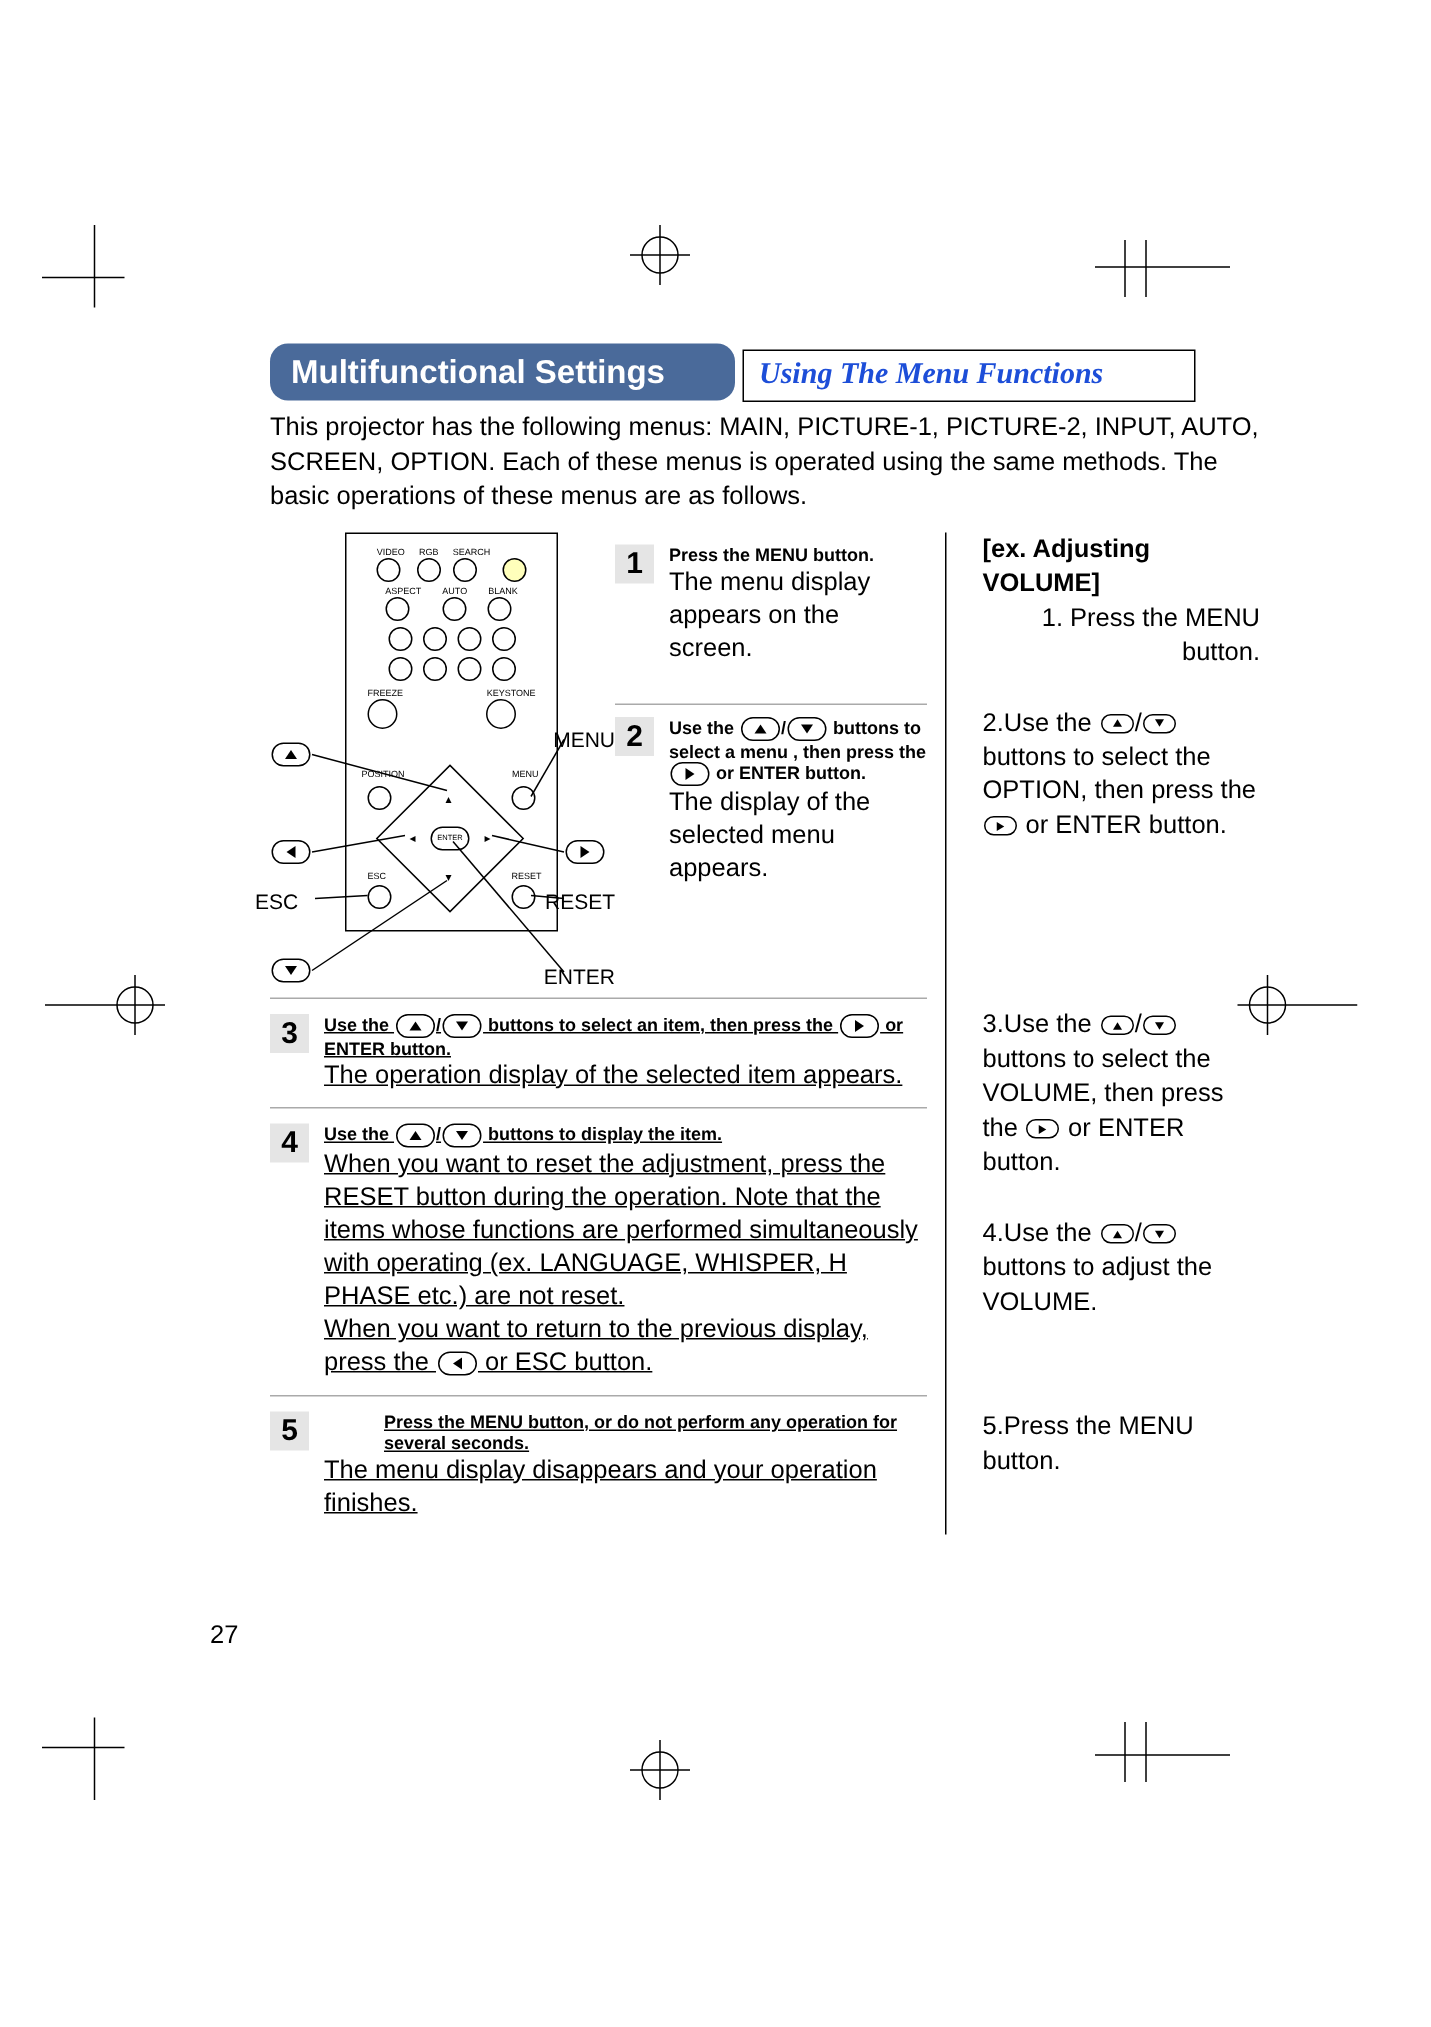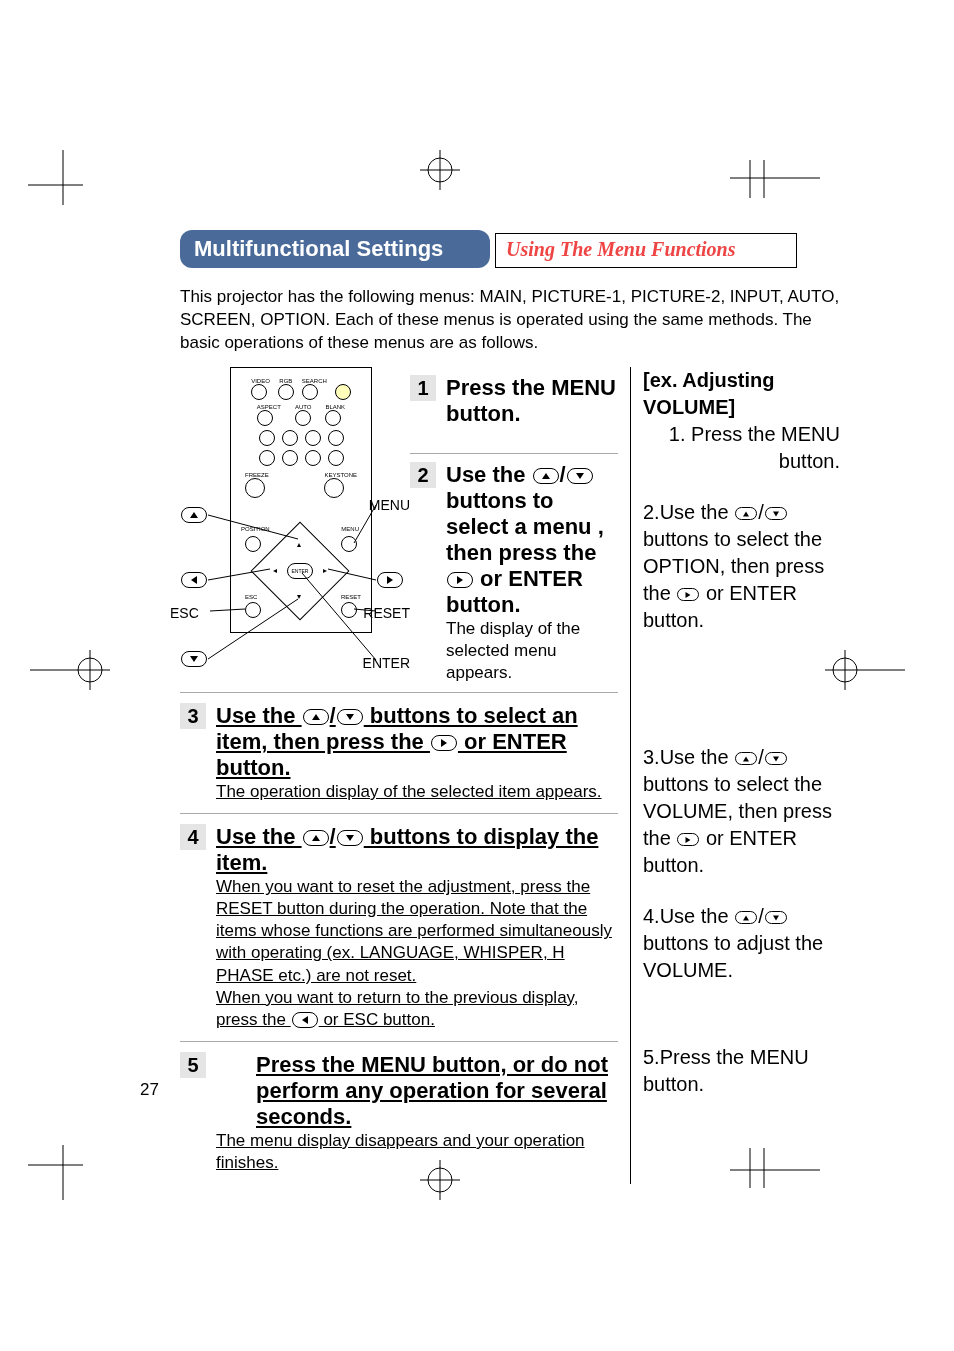--- a/index.html
+++ b/index.html
@@ -33,38 +33,38 @@
     width: 310px;
   }
 
   .subtitle {
     margin-top: 8px;
     border: 1px solid #000;
     display: inline-block;
     padding: 4px 10px 6px 10px;
     font-weight: bold;
     font-style: italic;
-    color: #ef4444;
+    color: #1d4ed8;
     font-family: Georgia, 'Times New Roman', serif;
     font-size: 20px;
     width: 302px;
   }
 
   .intro {
-    margin-top: 18px;
+    margin-top: 6px;
     font-size: 17px;
     line-height: 1.35;
   }
 
   .layout {
     margin-top: 12px;
     display: flex;
   }
   .main-col { width: 450px; padding-right: 12px; }
-  .side-col { width: 210px; border-left: 1px solid #000; padding-left: 12px; font-size: 20px; }
+  .side-col { width: 210px; border-left: 1px solid #000; padding-left: 24px; font-size: 17px; }
 
   .flex-row { display: flex; }
 
   .remote-area {
     width: 230px;
     position: relative;
     height: 310px;
   }
 
   .remote-box {
@@ -102,21 +102,21 @@
     text-align: center;
     font-weight: bold;
     font-family: Arial, sans-serif;
     font-size: 20px;
     line-height: 26px;
     flex-shrink: 0;
   }
   .step-head {
     font-family: Arial, sans-serif;
     font-weight: 900;
-    font-size: 22px;
+    font-size: 12px;
   }
   .step-body {
     font-size: 17px;
     line-height: 1.3;
   }
 
   .wide-step {
     border-top: 1px solid #aaa;
     padding: 10px 0;
     display:flex;
@@ -315,20 +315,21 @@
             <line x1="30" y1="244" x2="65" y2="242" stroke="#000"></line>
           </svg>
         </div>
 
         <div class="steps-col">
           <div class="step">
             <div class="step-row">
               <div class="step-num">1</div>
               <div>
                 <div class="step-head">Press the MENU button.</div>
+                <div class="step-body">The menu display appears on the screen.</div>
               </div>
             </div>
           </div>
           <div class="step" style="margin-top:18px;">
             <div class="step-row">
               <div class="step-num">2</div>
               <div>
                 <div class="step-head">
                   <span>Use the </span><span class="icon-pill icon-up"></span>/<span class="icon-pill icon-down"></span><span> buttons to select a menu , then press the </span><span class="icon-pill icon-right"></span><span> or ENTER button.</span>
                 </div>

